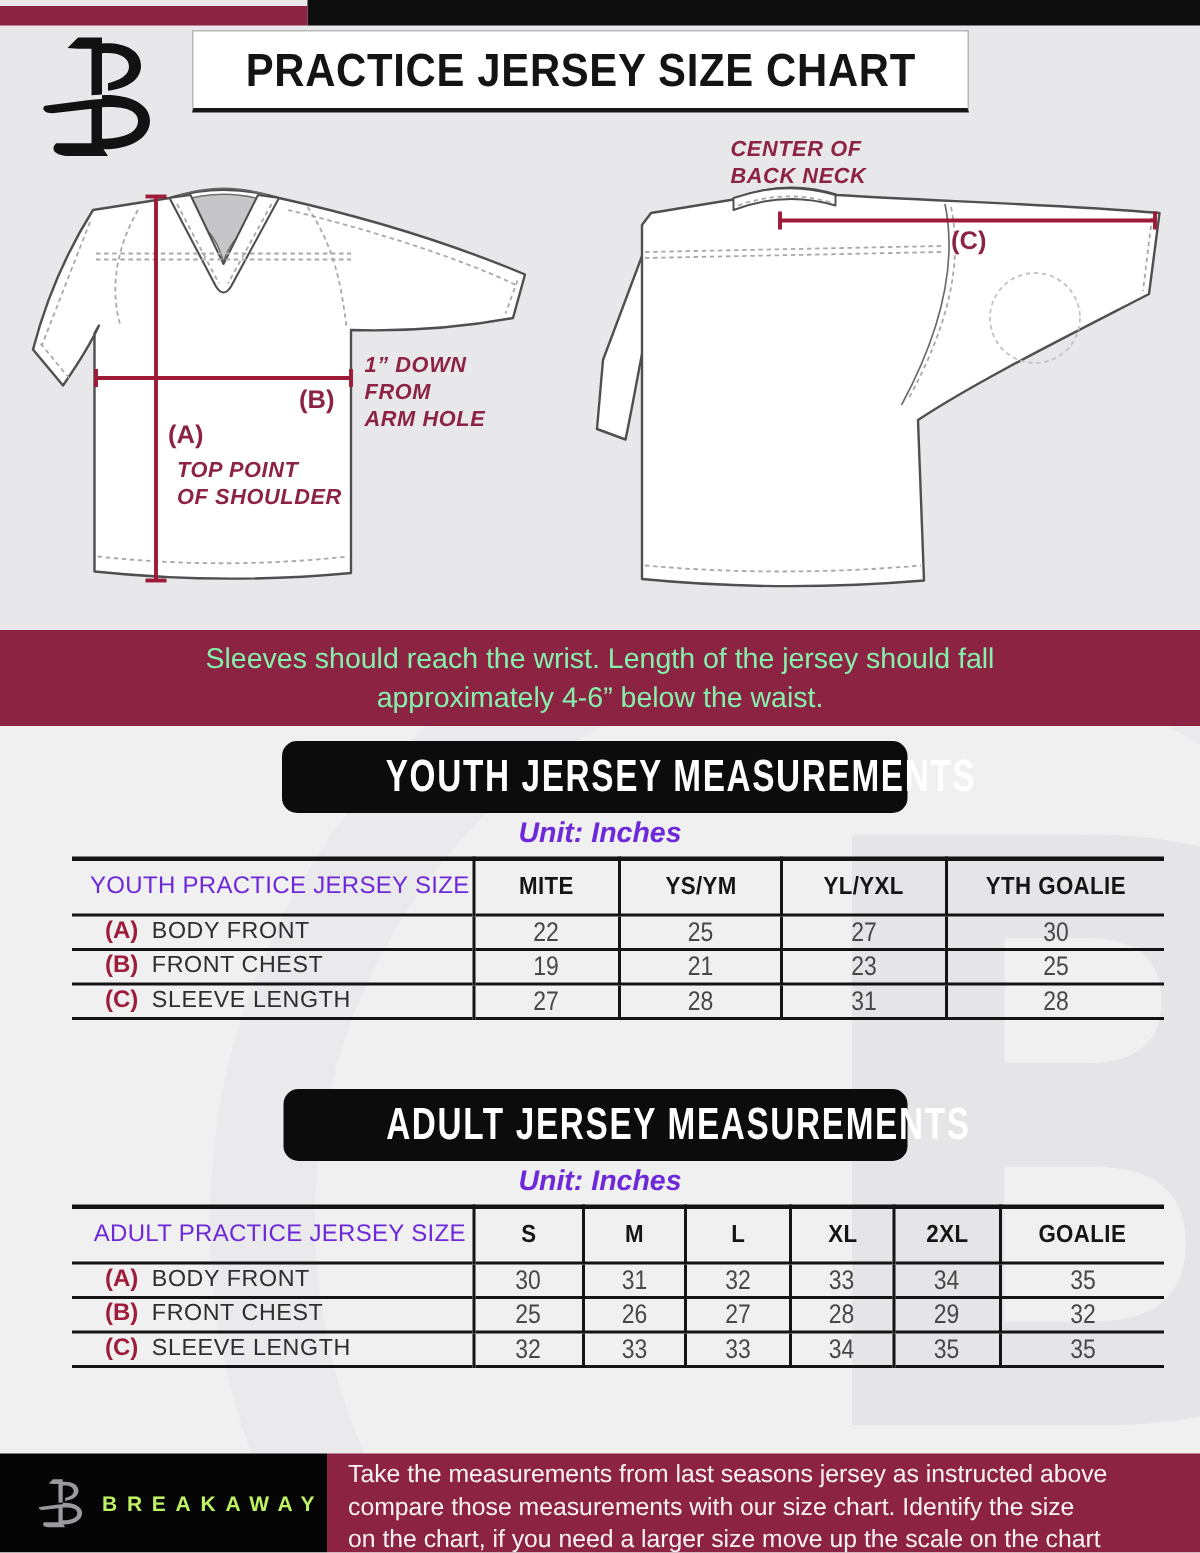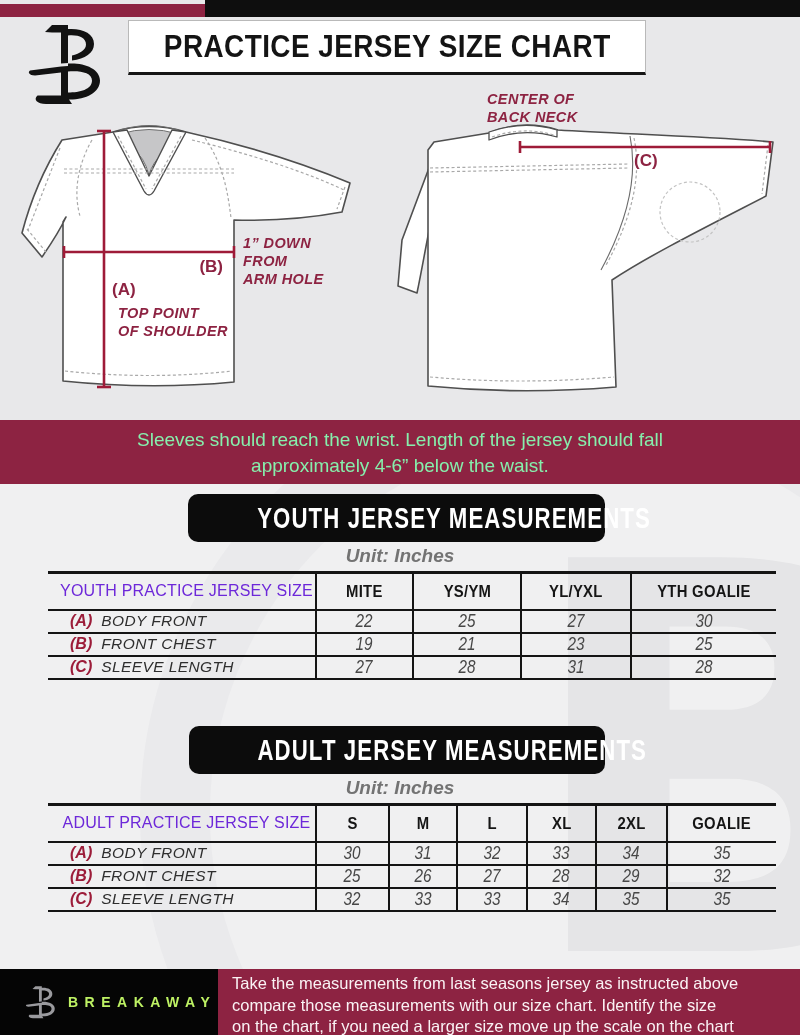--- a/index.html
+++ b/index.html
@@ -42,27 +42,27 @@
   .wm-b{position:absolute;right:-130px;top:10px;font-size:540px;font-weight:700;
         font-family:"DejaVu Sans",sans-serif;color:rgba(90,90,100,0.07);line-height:1;}
   .wm-circle{position:absolute;width:760px;height:760px;border-radius:50%;
              border:70px solid rgba(140,140,150,0.05);right:-240px;top:-120px;}
 
   .sec-banner{position:absolute;width:417px;height:48px;background:#0c0c0c;border-radius:10px;
               display:flex;align-items:center;}
   .sec-banner-text{display:inline-block;transform:scaleX(0.74);white-space:nowrap;color:#ffffff;
                    font-size:30px;font-weight:700;letter-spacing:1.5px;}
   .unit-line{position:absolute;left:0;width:800px;text-align:center;font-style:italic;
-             font-weight:600;font-size:19px;color:#737373;}
+             font-weight:600;font-size:19px;color:#6d28d9;}
 
   .mtable{position:absolute;left:48px;width:728px;border-collapse:collapse;table-layout:fixed;
           border-top:3px solid #141414;}
   .mtable tr{border-bottom:2px solid #141414;}
   .mtable thead tr{height:37px;}
-  .mtable tbody tr{height:22px;font-style:italic;}
+  .mtable tbody tr{height:22px;}
   .mtable .v{border-left:2px solid #141414;}
   .mtable th,.mtable td{padding:0;vertical-align:middle;}
   th.lbl{text-align:center;padding-left:10px;font-weight:400;font-size:16px;color:#6d28d9;
          letter-spacing:0.2px;}
   th.col{text-align:center;}
   th.col .cond{display:inline-block;transform:scaleX(0.9);font-weight:700;font-size:16.5px;
                color:#151515;letter-spacing:0.3px;}
   td.rowlbl{text-align:left;padding-left:22px;white-space:nowrap;}
   td.rowlbl .tag{font-weight:700;font-size:16px;color:#9c1c39;margin-right:9px;}
   td.rowlbl .rlabel{font-weight:500;font-size:15.5px;color:#2e2e2e;letter-spacing:0.4px;}

